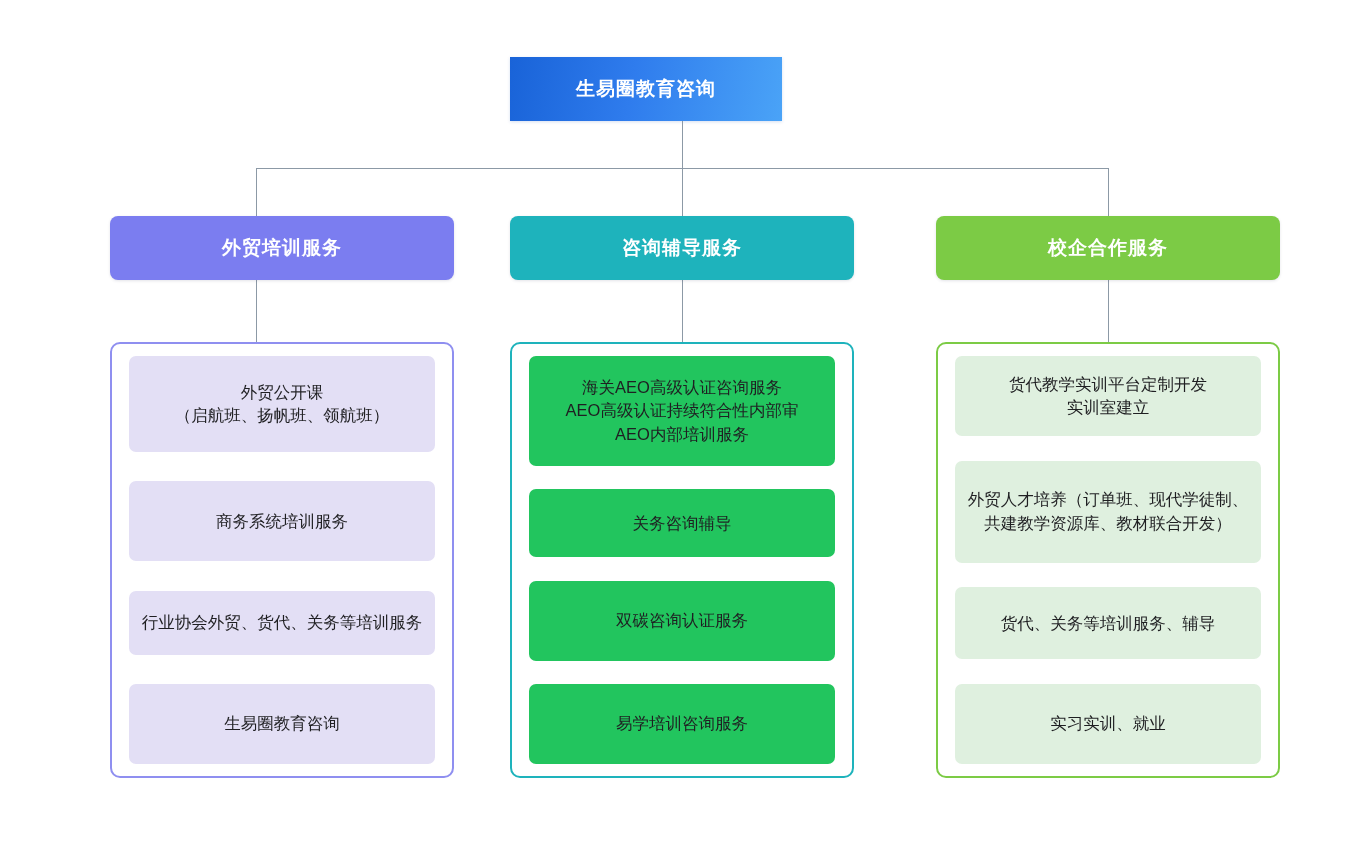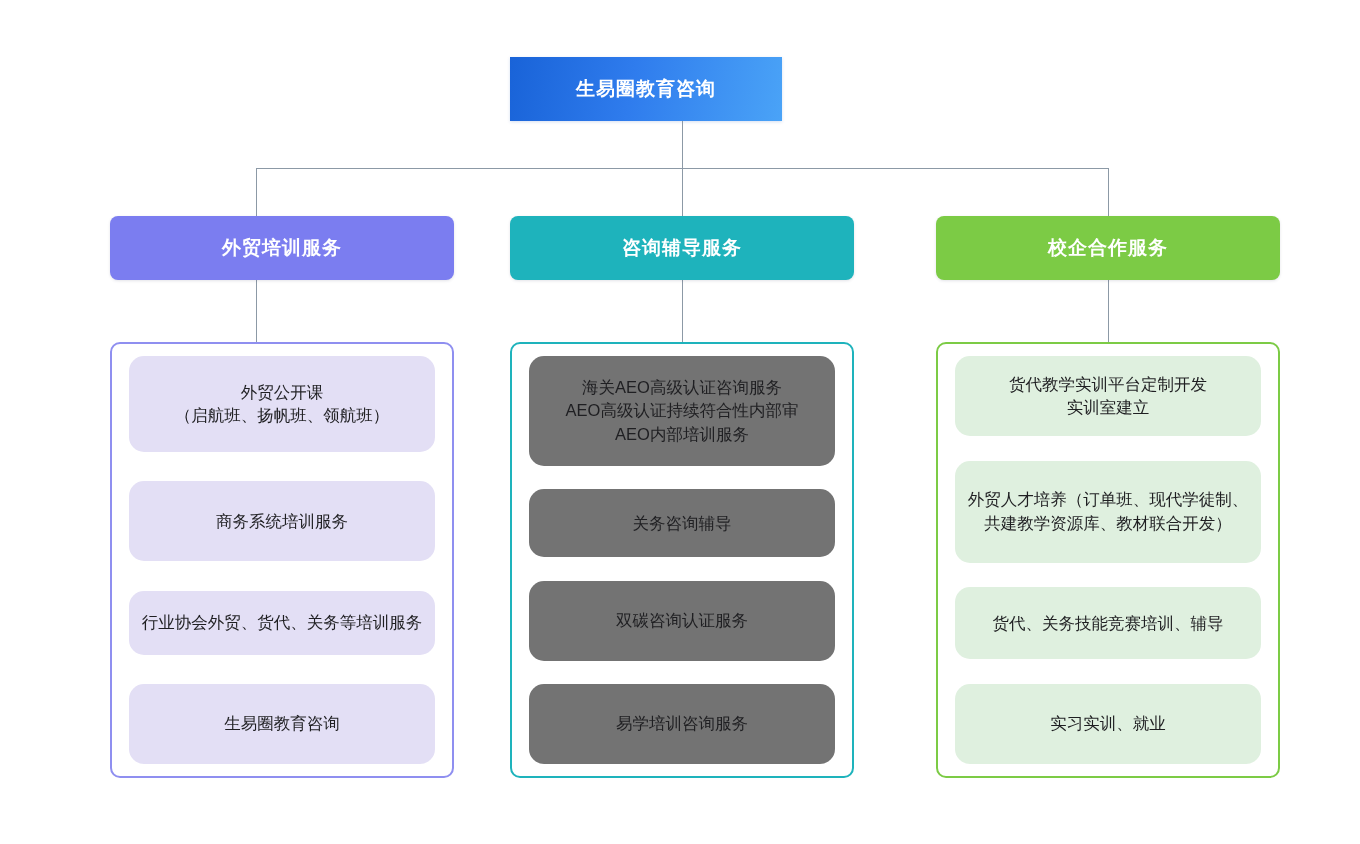--- a/index.html
+++ b/index.html
@@ -82,41 +82,41 @@
     border-radius: 10px;
     border: 2px solid #8f8ff0;
     background: #ffffff;
     padding: 12px 17px;
     display: flex;
     flex-direction: column;
     justify-content: space-between;
   }
 
   .item-card {
-    border-radius: 15px;
+    border-radius: 7px;
     background: #e3dff5;
     display: flex;
     align-items: center;
     justify-content: center;
     text-align: center;
     padding: 10px 12px;
     color: #1f1f22;
     font-size: 16.5px;
     line-height: 1.42;
     white-space: pre-line;
   }
 
   
   .col-0 .cat-header { background: #7b7df0; }
   .col-0 .items-box  { border-color: #8f8ff0; }
   .col-0 .item-card  { background: #e3dff5; }
 
   .col-1 .cat-header { background: #1eb3bc; }
   .col-1 .items-box  { border-color: #1eb3bc; }
-  .col-1 .item-card  { background: #737373; text-align: center; }
+  .col-1 .item-card  { background: #22c55e; text-align: center; }
 
   .col-2 .cat-header { background: #7ccb45; }
   .col-2 .items-box  { border-color: #7ccb45; }
   .col-2 .item-card  { background: #dff0df; }
 
   
   .col-0 .item-card:nth-child(1) { height: 96px; }
   .col-0 .item-card:nth-child(2) { height: 80px; }
   .col-0 .item-card:nth-child(3) { height: 64px; text-align: center; }
   .col-0 .item-card:nth-child(4) { height: 80px; }
@@ -178,18 +178,18 @@
   </div>
 
   <div class="column col-2">
     <div class="cat-header">
       <span class="label">校企合作服务</span>
     </div>
     <div class="items-box">
       <div class="item-card">货代教学实训平台定制开发
 实训室建立</div>
       <div class="item-card">外贸人才培养（订单班、现代学徒制、共建教学资源库、教材联合开发）</div>
-      <div class="item-card">货代、关务技能竞赛培训、辅导</div>
+      <div class="item-card">货代、关务等培训服务、辅导</div>
       <div class="item-card">实习实训、就业</div>
     </div>
   </div>
 
 </div>
 
 </body></html>

